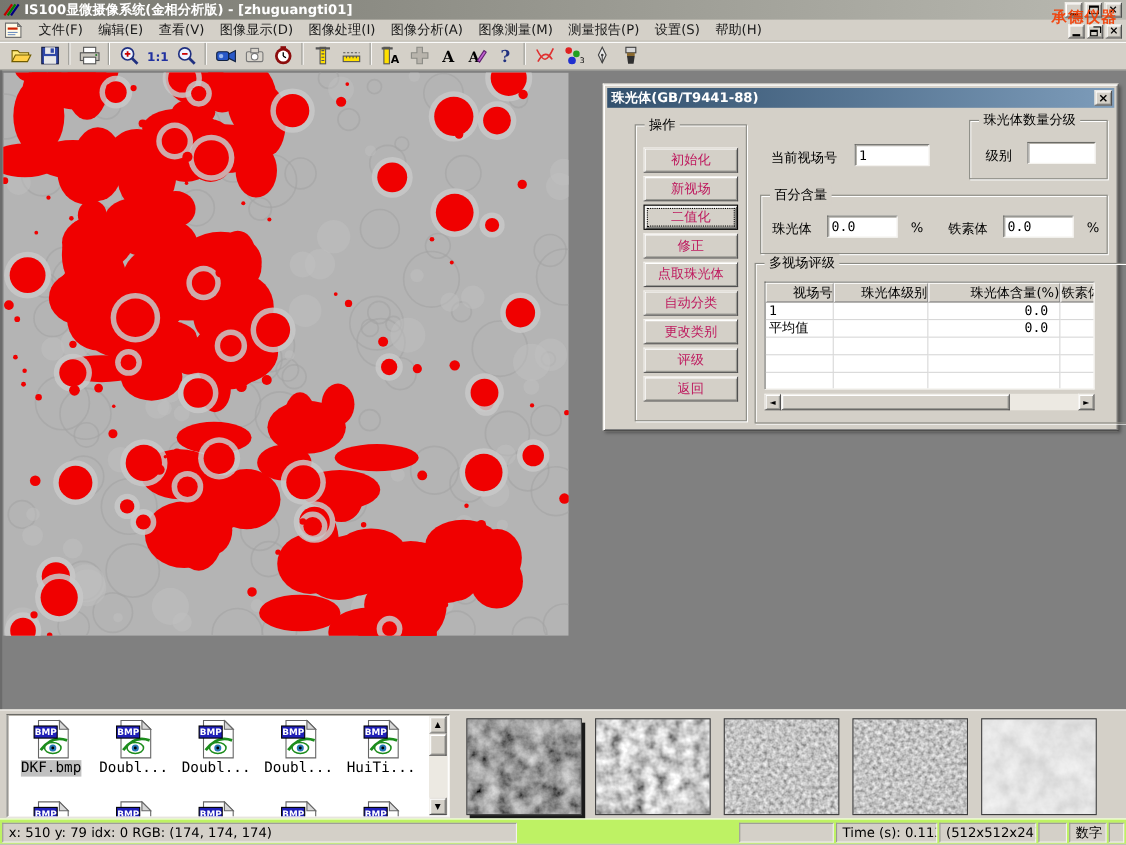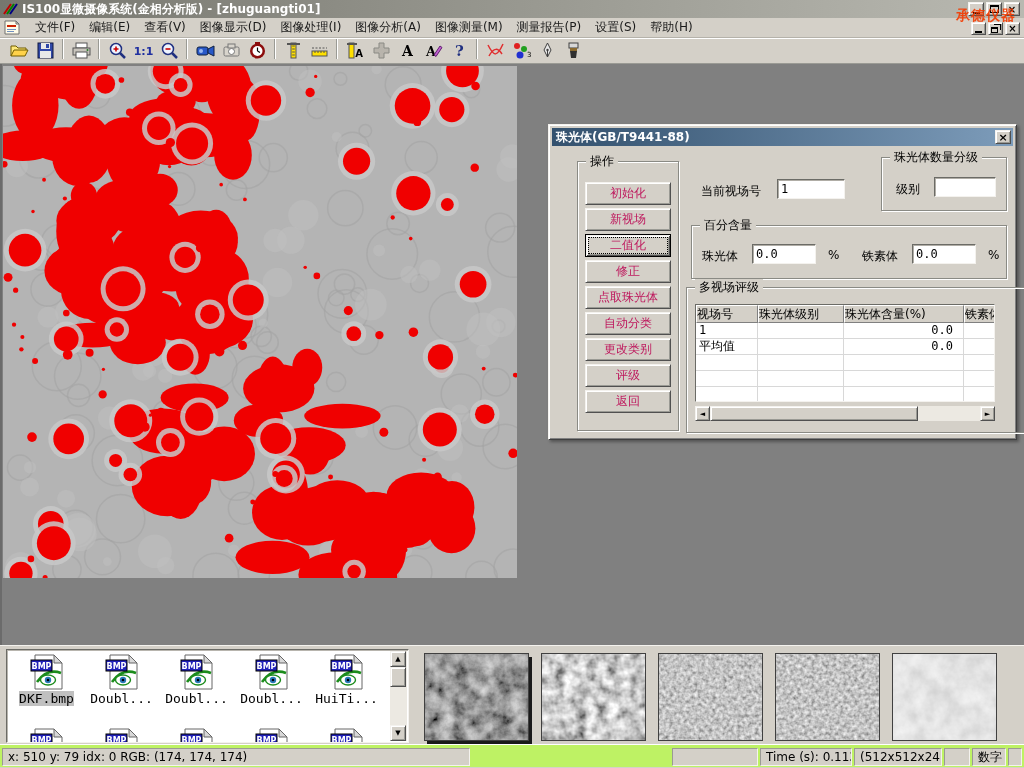--- a/index.html
+++ b/index.html
@@ -52,21 +52,21 @@
   .tbtn svg { width:19px; height:19px; }
 
   
   #workspace { position:absolute; left:0; top:64px; width:1024px; height:581px;
     background:#808080; border-left:2px solid #6b6b6b; }
   #micrograph { position:absolute; left:1px; top:2px; width:514px; height:512px; }
 
   
   #dialog { position:absolute; left:548px; top:76px; width:469px; height:316px;
     background:#d4d0c8; border:1px solid; border-color:#f4f2ee #404040 #404040 #f4f2ee;
-    box-shadow: inset 1px 1px 0 #fff, inset -1px -1px 0 #808080, 2px 2px 3px rgba(0,0,0,.35); margin-top: 48px; }
+    box-shadow: inset 1px 1px 0 #fff, inset -1px -1px 0 #808080, 2px 2px 3px rgba(0,0,0,.35); }
   #dlg-title { position:absolute; left:3px; top:3px; right:3px; height:18px;
     background:linear-gradient(to right,#33516e,#7d9cba);
     color:#fff; font-weight:bold; display:flex; align-items:center; padding-left:4px; }
   #dlg-close { position:absolute; right:2px; top:2px; width:16px; height:14px;
     display:flex; align-items:center; justify-content:center;
     font-size:11px; font-weight:bold; color:#000; }
 
   .groupbox { position:absolute; border:1px solid #8a8a84;
     box-shadow: inset 1px 1px 0 #fff, 1px 1px 0 #fff; }
   .gb-label { position:absolute; top:-9px; left:8px; background:#d4d0c8;
@@ -94,21 +94,21 @@
     font-size:12px; padding:2px 3px; color:#000; }
 
   
   #mv-table { position:absolute; left:8px; top:16px; width:300px; height:98px;
     background:#fff; overflow:hidden; border:1px solid;
     border-color:#6b6b66 #f4f2ee #f4f2ee #6b6b66; }
   .tr { display:flex; height:16px; }
   .tr.thead { height:18px; }
   .th { background:#d4d0c8; border:1px solid;
     border-color:#fff #808080 #808080 #fff;
-    font-size:12px; text-align:left; overflow:hidden; white-space:nowrap;
+    font-size:12px; text-align:right; overflow:hidden; white-space:nowrap;
     flex:none; line-height:16px; }
   .td { flex:none; border-right:1px solid #d8d8d8; border-bottom:1px solid #d8d8d8;
     font-family:"DejaVu Sans Mono","Liberation Mono",monospace; font-size:12px;
     line-height:15px; padding-left:3px; overflow:hidden; white-space:nowrap; }
   .td.num { text-align:right; padding-right:10px; padding-left:0; }
   .c0 { width:62px; } .c1 { width:86px; } .c2 { width:120px; } .c3 { width:80px; }
 
   .hscroll { position:absolute; left:8px; top:118px; width:300px; height:15px;
     background:#ece9e2; display:flex; }
   .sbtn { width:15px; height:15px; flex:none; display:flex; align-items:center;

